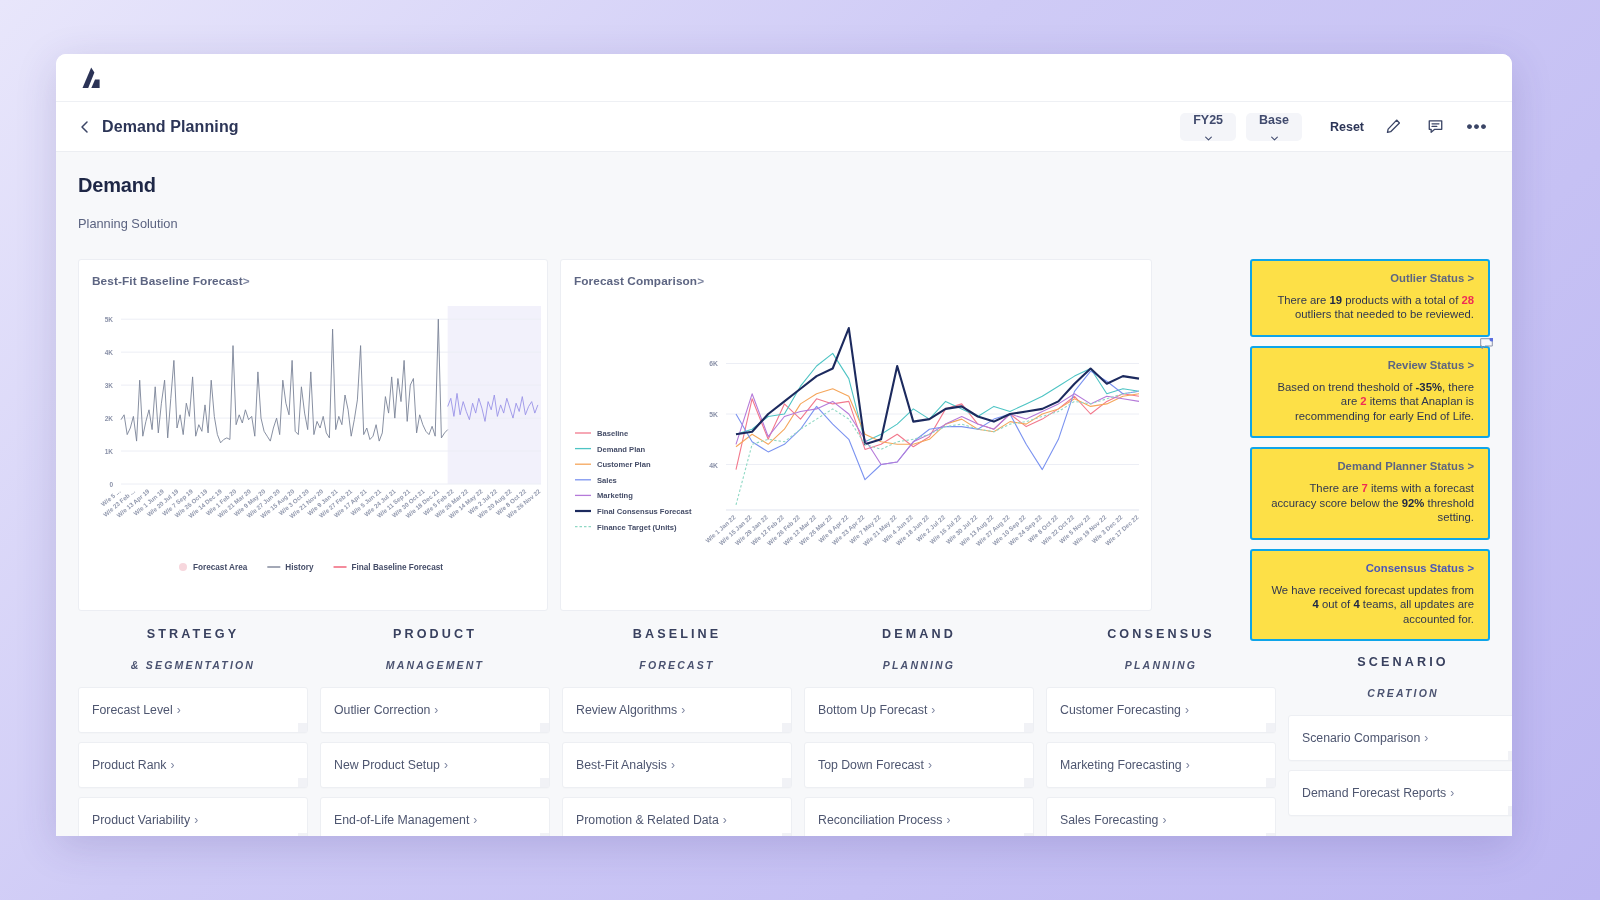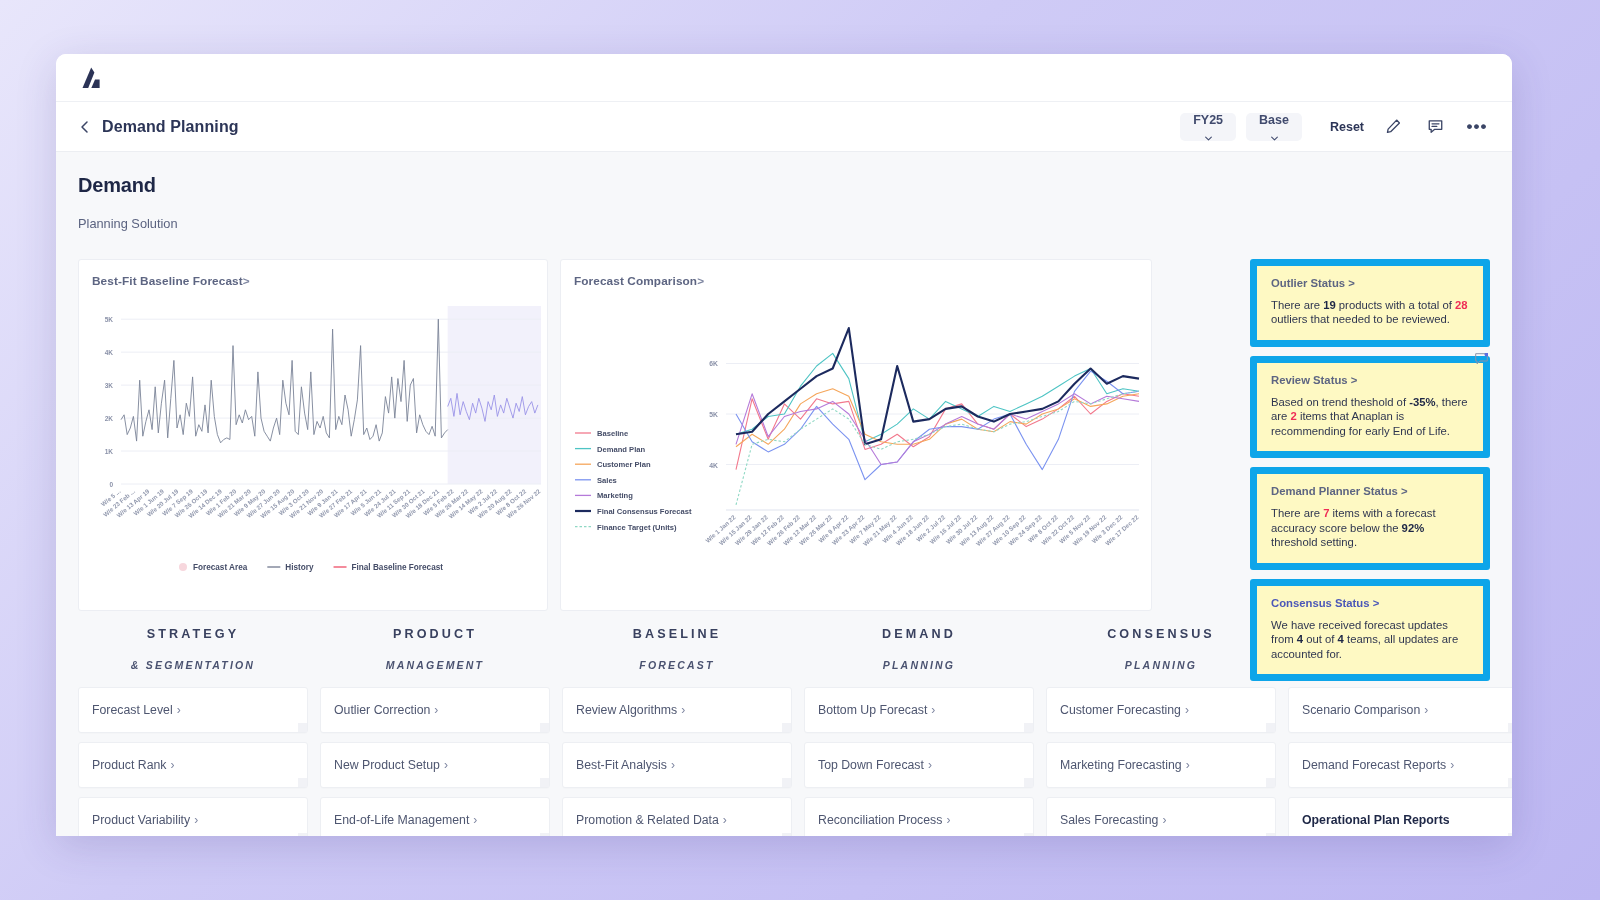--- a/index.html
+++ b/index.html
@@ -76,22 +76,22 @@
   }
   .card-title {
     font-size: 11.8px; font-weight: 700; color: #5d6582;
     padding: 14px 0 0 13px; letter-spacing: .1px;
   }
   .card-title .chev { color:#7e86a1; font-weight:600; }
   .chart-a { width: 470px; flex: none; }
   .chart-b { width: 592px; flex: none; }
   .status-col { width: 240px; flex: none; display: flex; flex-direction: column; gap: 9px; margin-left: auto; }
   .status-card {
-    background: #fef9c3; border: 7px solid #0ea5e9; border-radius: 3px;
-    padding: 11px 14px 13px 14px; position: relative;
+    background: #fde047; border: 2px solid #0ea5e9; border-radius: 3px;
+    padding: 11px 14px 13px 14px; position: relative; text-align: right;
   }
   .status-card .st-title {
     font-size: 11.3px; font-weight: 700; color: #5d6582; margin-bottom: 9px;
   }
   .status-card .st-title.accent { color: #4b57b8; }
   .status-card .st-body { font-size: 11.3px; color: #2f3650; line-height: 1.28; }
   .status-card .st-body b { font-weight: 700; color:#1e2746; }
   .status-card .st-body .red { color: #ef2d56; font-weight: 700; }
   .corner-badge {
     position: absolute; right: -5px; top: -10px; width: 13px; height: 12px;
@@ -440,20 +440,16 @@
           <div class="tile">
             <span>Scenario Comparison</span>
             <span class="tchev">›</span>
             <span class="corner"></span>
           </div>
           <div class="tile">
             <span>Demand Forecast Reports</span>
             <span class="tchev">›</span>
             <span class="corner"></span>
           </div>
-          <div class="tile strong">
-            <span>Operational Plan Reports</span>
-            <span class="corner"></span>
-          </div>
         </div>
       </div>
   </div>
 </div>
 
 </body></html>

